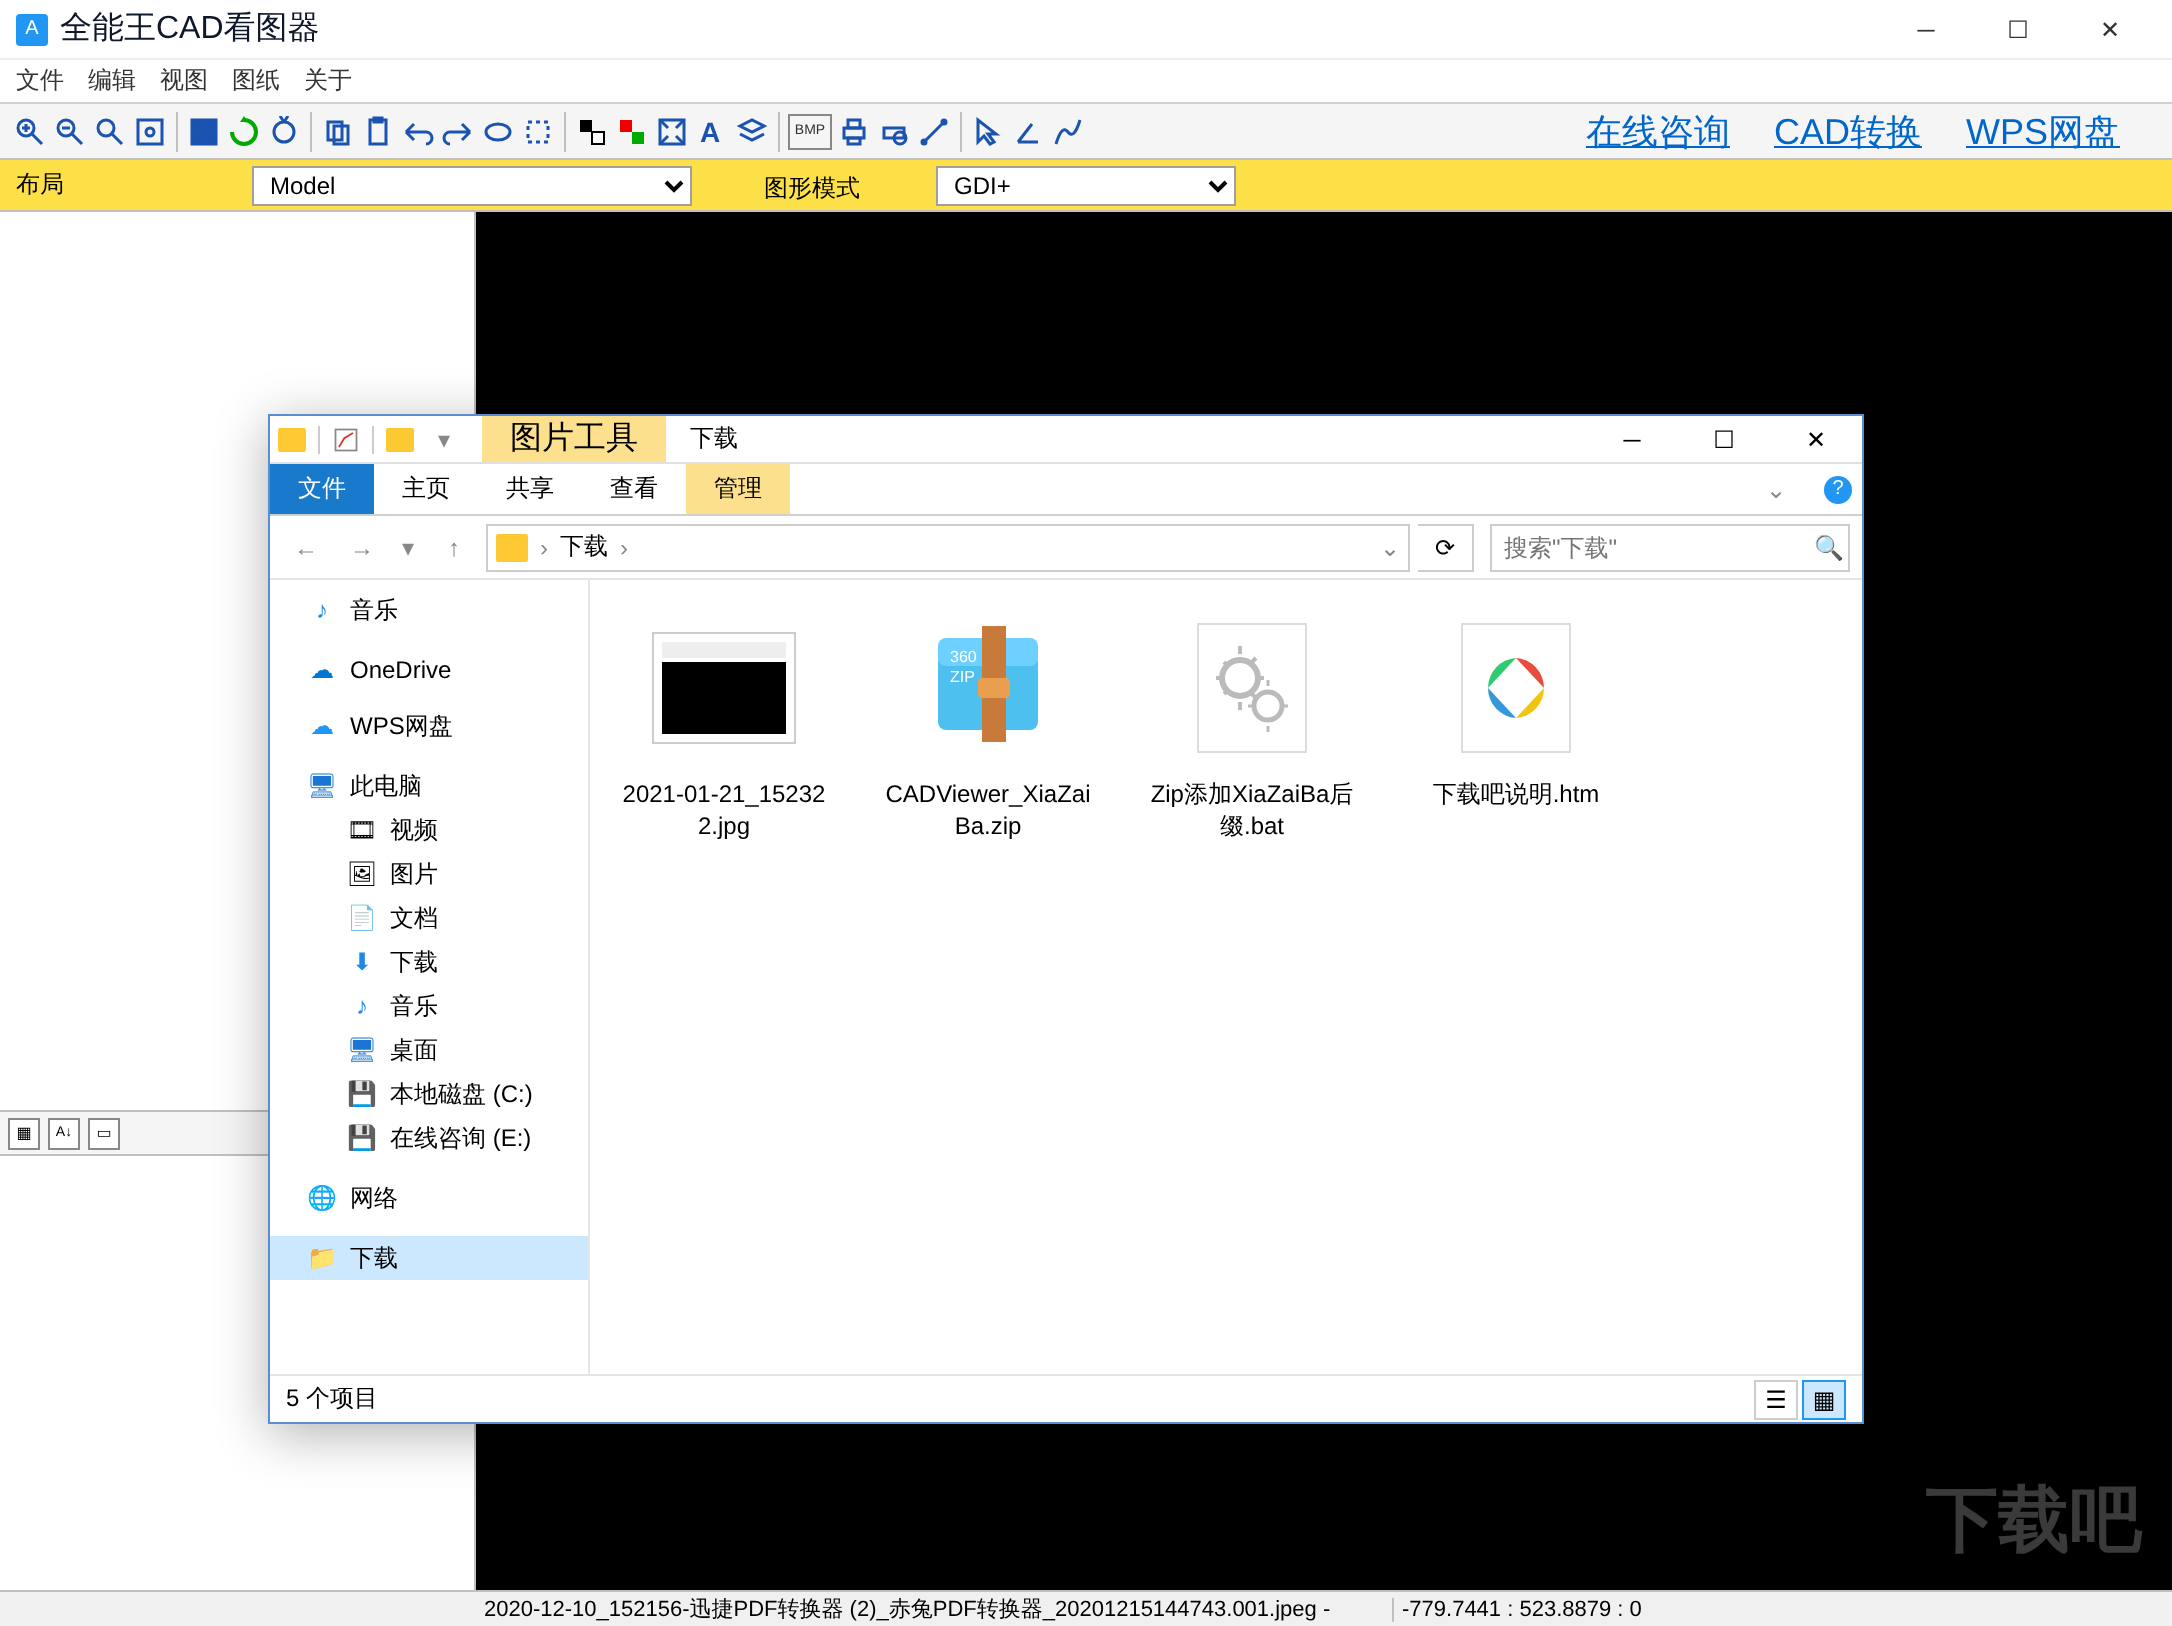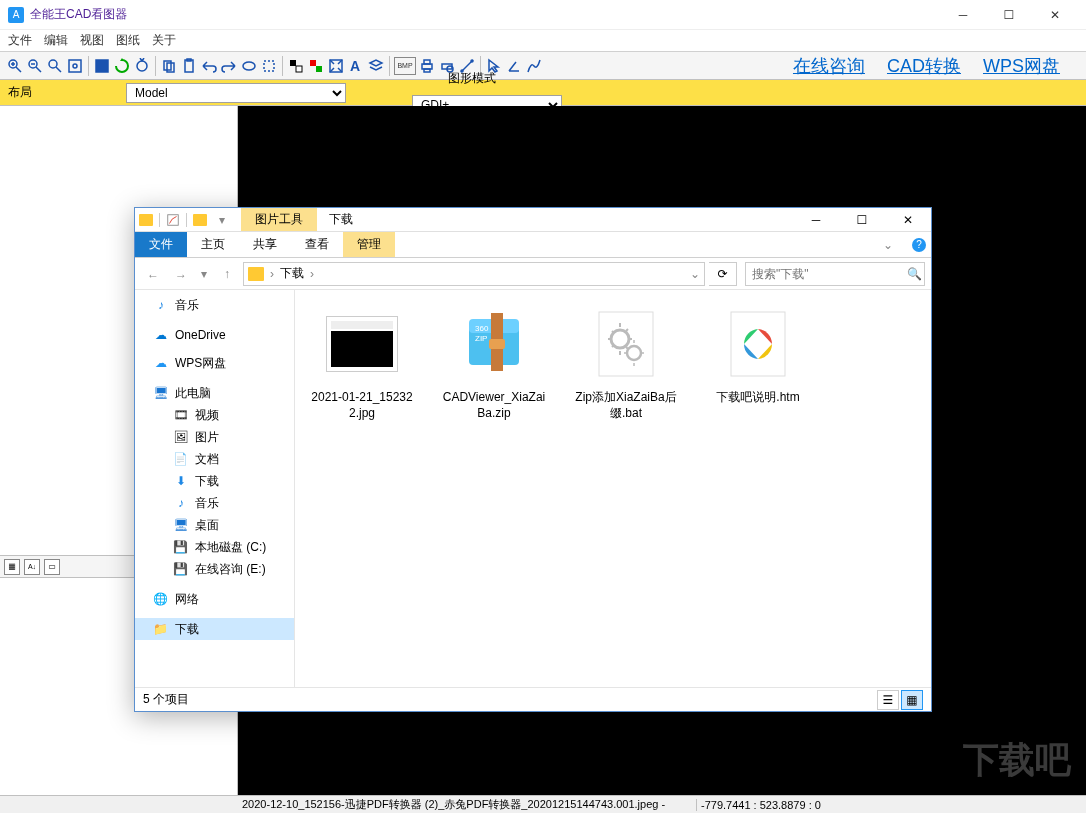--- a/index.html
+++ b/index.html
@@ -2,37 +2,37 @@
 <html><head>
 <meta charset="utf-8">
 <style>
 * { box-sizing: border-box; margin: 0; padding: 0; font-family: "Microsoft YaHei", "Segoe UI", sans-serif; }
 body { width: 1086px; height: 813px; background: #fff; position: relative; overflow: hidden; font-size: 12px; }
 
 
 .cad-window { width: 1086px; height: 813px; background: #f0f0f0; position: absolute; }
 .cad-titlebar { height: 30px; background: #fff; display: flex; align-items: center; padding: 0 8px; border-bottom: 1px solid #eee; }
 .cad-titlebar .app-icon { width: 16px; height: 16px; background: #2196f3; border-radius: 2px; margin-right: 6px; display: flex; align-items: center; justify-content: center; color: #fff; font-size: 10px; }
-.cad-titlebar .title { flex: 1; font-size: 12px; color: #4c1d95; }
+.cad-titlebar .title { flex: 1; font-size: 16px; color: #0f172a; }
 .cad-titlebar .win-btn { width: 46px; height: 30px; display: flex; align-items: center; justify-content: center; color: #333; cursor: pointer; }
 
 .cad-menubar { height: 22px; background: #fff; display: flex; align-items: center; padding: 0 8px; gap: 12px; border-bottom: 1px solid #d0d0d0; }
 .cad-menubar span { font-size: 12px; color: #333; cursor: pointer; }
 
 .cad-toolbar { height: 28px; background: #f5f5f5; border-bottom: 1px solid #c0c0c0; display: flex; align-items: center; padding: 0 6px; gap: 2px; }
 .cad-toolbar .tool { width: 18px; height: 18px; display: inline-flex; align-items: center; justify-content: center; cursor: pointer; }
 .cad-toolbar .tool svg { width: 16px; height: 16px; }
 .cad-toolbar .sep { width: 1px; height: 20px; background: #c0c0c0; margin: 0 2px; }
 .cad-toolbar .spacer { flex: 1; }
 .cad-toolbar .link { color: #0066cc; text-decoration: underline; margin-right: 20px; font-size: 18px; cursor: pointer; }
 
 .cad-options { height: 26px; background: #fde047; border-bottom: 1px solid #c0c0c0; display: flex; align-items: center; padding: 0 8px; gap: 8px; }
 .cad-options label { font-size: 12px; width: 110px; }
 .cad-options select { width: 220px; height: 20px; border: 1px solid #a0a0a0; background: #fff; font-size: 12px; padding: 0 4px; }
-.cad-options .select2-wrap { display: flex; align-items: center; gap: 8px; flex-direction: column; }
+.cad-options .select2-wrap { display: flex; align-items: flex-end; gap: 8px; }
 
 .cad-body { position: relative; height: calc(100% - 30px - 22px - 28px - 26px - 18px); display: flex; }
 .cad-left { width: 238px; background: #fff; border-right: 1px solid #c0c0c0; display: flex; flex-direction: column; }
 .cad-left-top { flex: 1; }
 .cad-left-bottom { height: 240px; border-top: 1px solid #c0c0c0; }
 .cad-left-tabs { height: 22px; border-bottom: 1px solid #c0c0c0; display: flex; align-items: center; padding: 0 4px; gap: 4px; background: #f5f5f5; }
 .cad-left-tabs .tab-icon { width: 16px; height: 16px; border: 1px solid #888; background: #fff; display: flex; align-items: center; justify-content: center; font-size: 8px; }
 .cad-canvas { flex: 1; background: #000; position: relative; }
 .cad-canvas .watermark { position: absolute; right: 15px; bottom: 10px; color: #3a3a3a; font-size: 36px; font-weight: bold; }
 
@@ -40,21 +40,21 @@
 .cad-statusbar .s1 { width: 238px; }
 .cad-statusbar .s2 { flex: 1; padding-left: 4px; }
 .cad-statusbar .s3 { width: 300px; padding-left: 4px; border-left: 1px solid #c0c0c0; }
 .cad-statusbar .s4 { width: 90px; border-left: 1px solid #c0c0c0; }
 
 
 .explorer { position: absolute; left: 134px; top: 207px; width: 798px; height: 505px; background: #fff; border: 1px solid #5a8fcf; box-shadow: 0 5px 25px rgba(0,0,0,.3); display: flex; flex-direction: column; }
 .exp-quickbar { height: 24px; display: flex; align-items: center; border-bottom: 1px solid #e0e0e0; }
 .exp-quickbar .qicon { width: 22px; height: 22px; display: flex; align-items: center; justify-content: center; cursor: pointer; }
 .exp-quickbar .qsep { width: 1px; height: 14px; background: #ccc; margin: 0 2px; }
-.exp-quickbar .context-tab { margin-left: 8px; background: #fce08e; padding: 11px 14px; font-size: 12px; height: 100%; display: flex; align-items: center; }
+.exp-quickbar .context-tab { margin-left: 8px; background: #fce08e; padding: 11px 14px; font-size: 16px; height: 100%; display: flex; align-items: center; }
 .exp-quickbar .path-label { margin-left: 12px; font-size: 12px; }
 .exp-quickbar .spacer { flex: 1; }
 .exp-quickbar .wbtn { width: 46px; height: 24px; display: flex; align-items: center; justify-content: center; cursor: pointer; }
 
 .exp-ribbon { height: 26px; display: flex; align-items: stretch; border-bottom: 1px solid #d0d0d0; }
 .exp-ribbon .rtab { padding: 0 14px; display: flex; align-items: center; font-size: 12px; cursor: pointer; }
 .exp-ribbon .rtab.active { background: #1979ca; color: #fff; }
 .exp-ribbon .rtab.context { background: #fce08e; }
 .exp-ribbon .spacer { flex: 1; }
 .exp-ribbon .info { width: 24px; display: flex; align-items: center; justify-content: center; }

